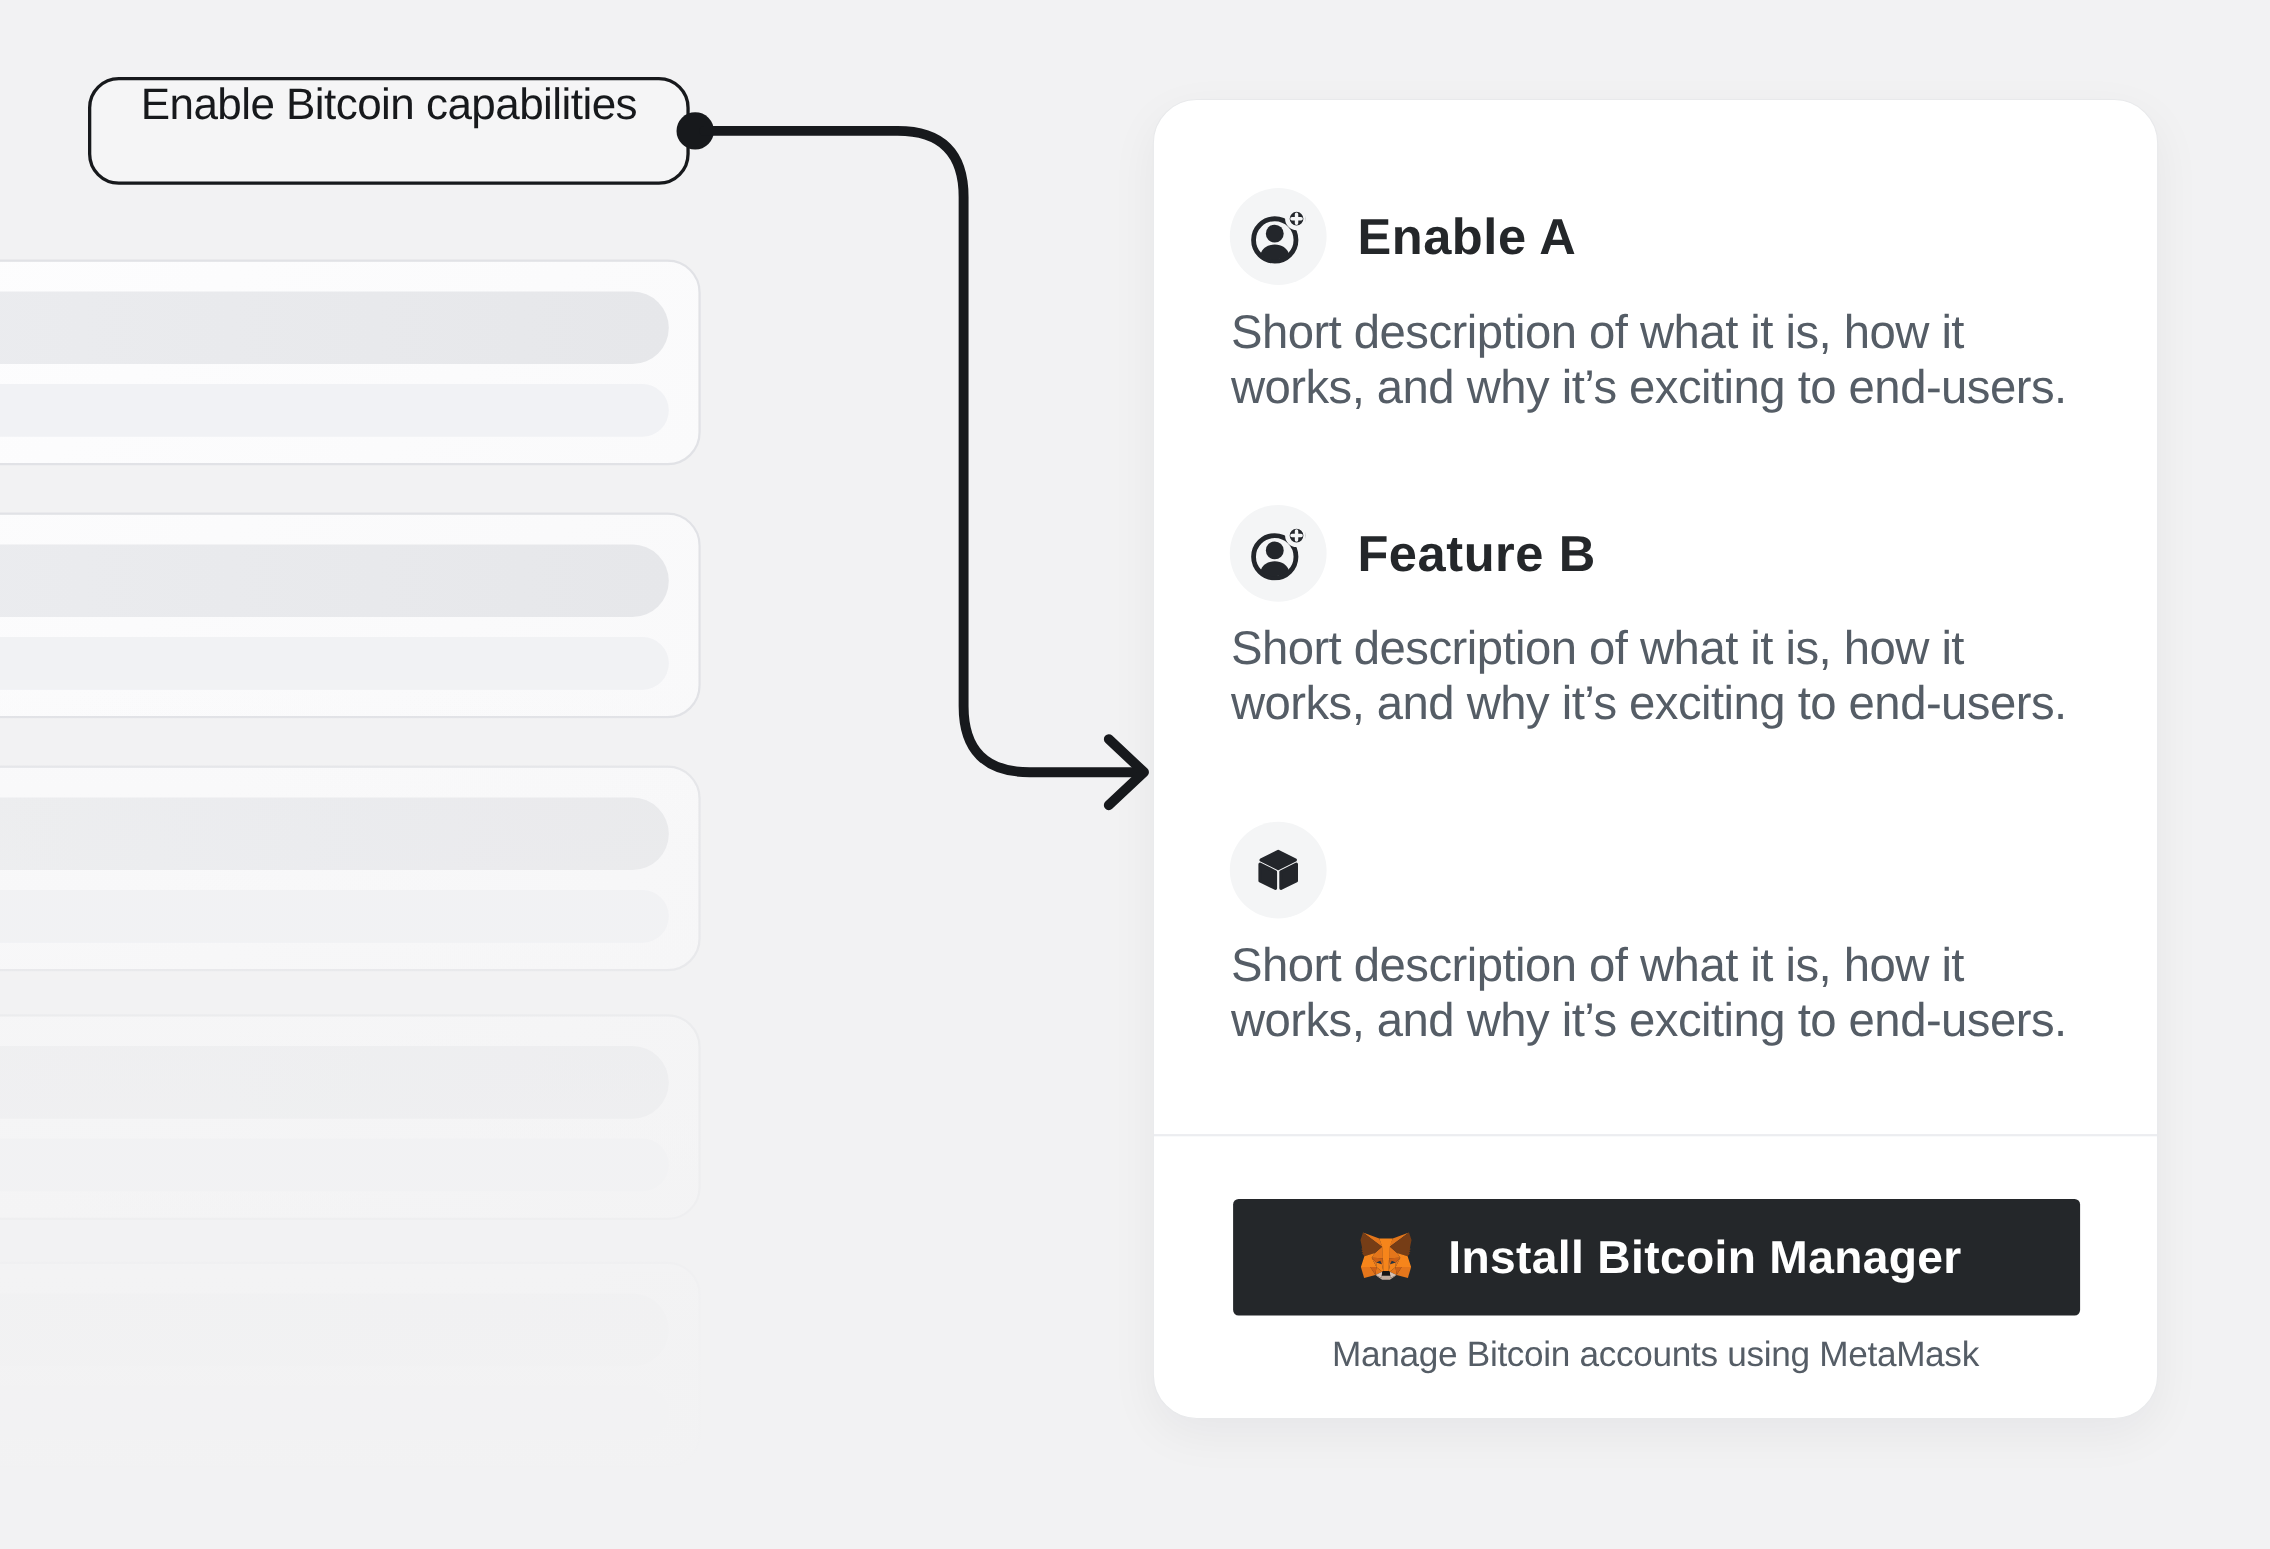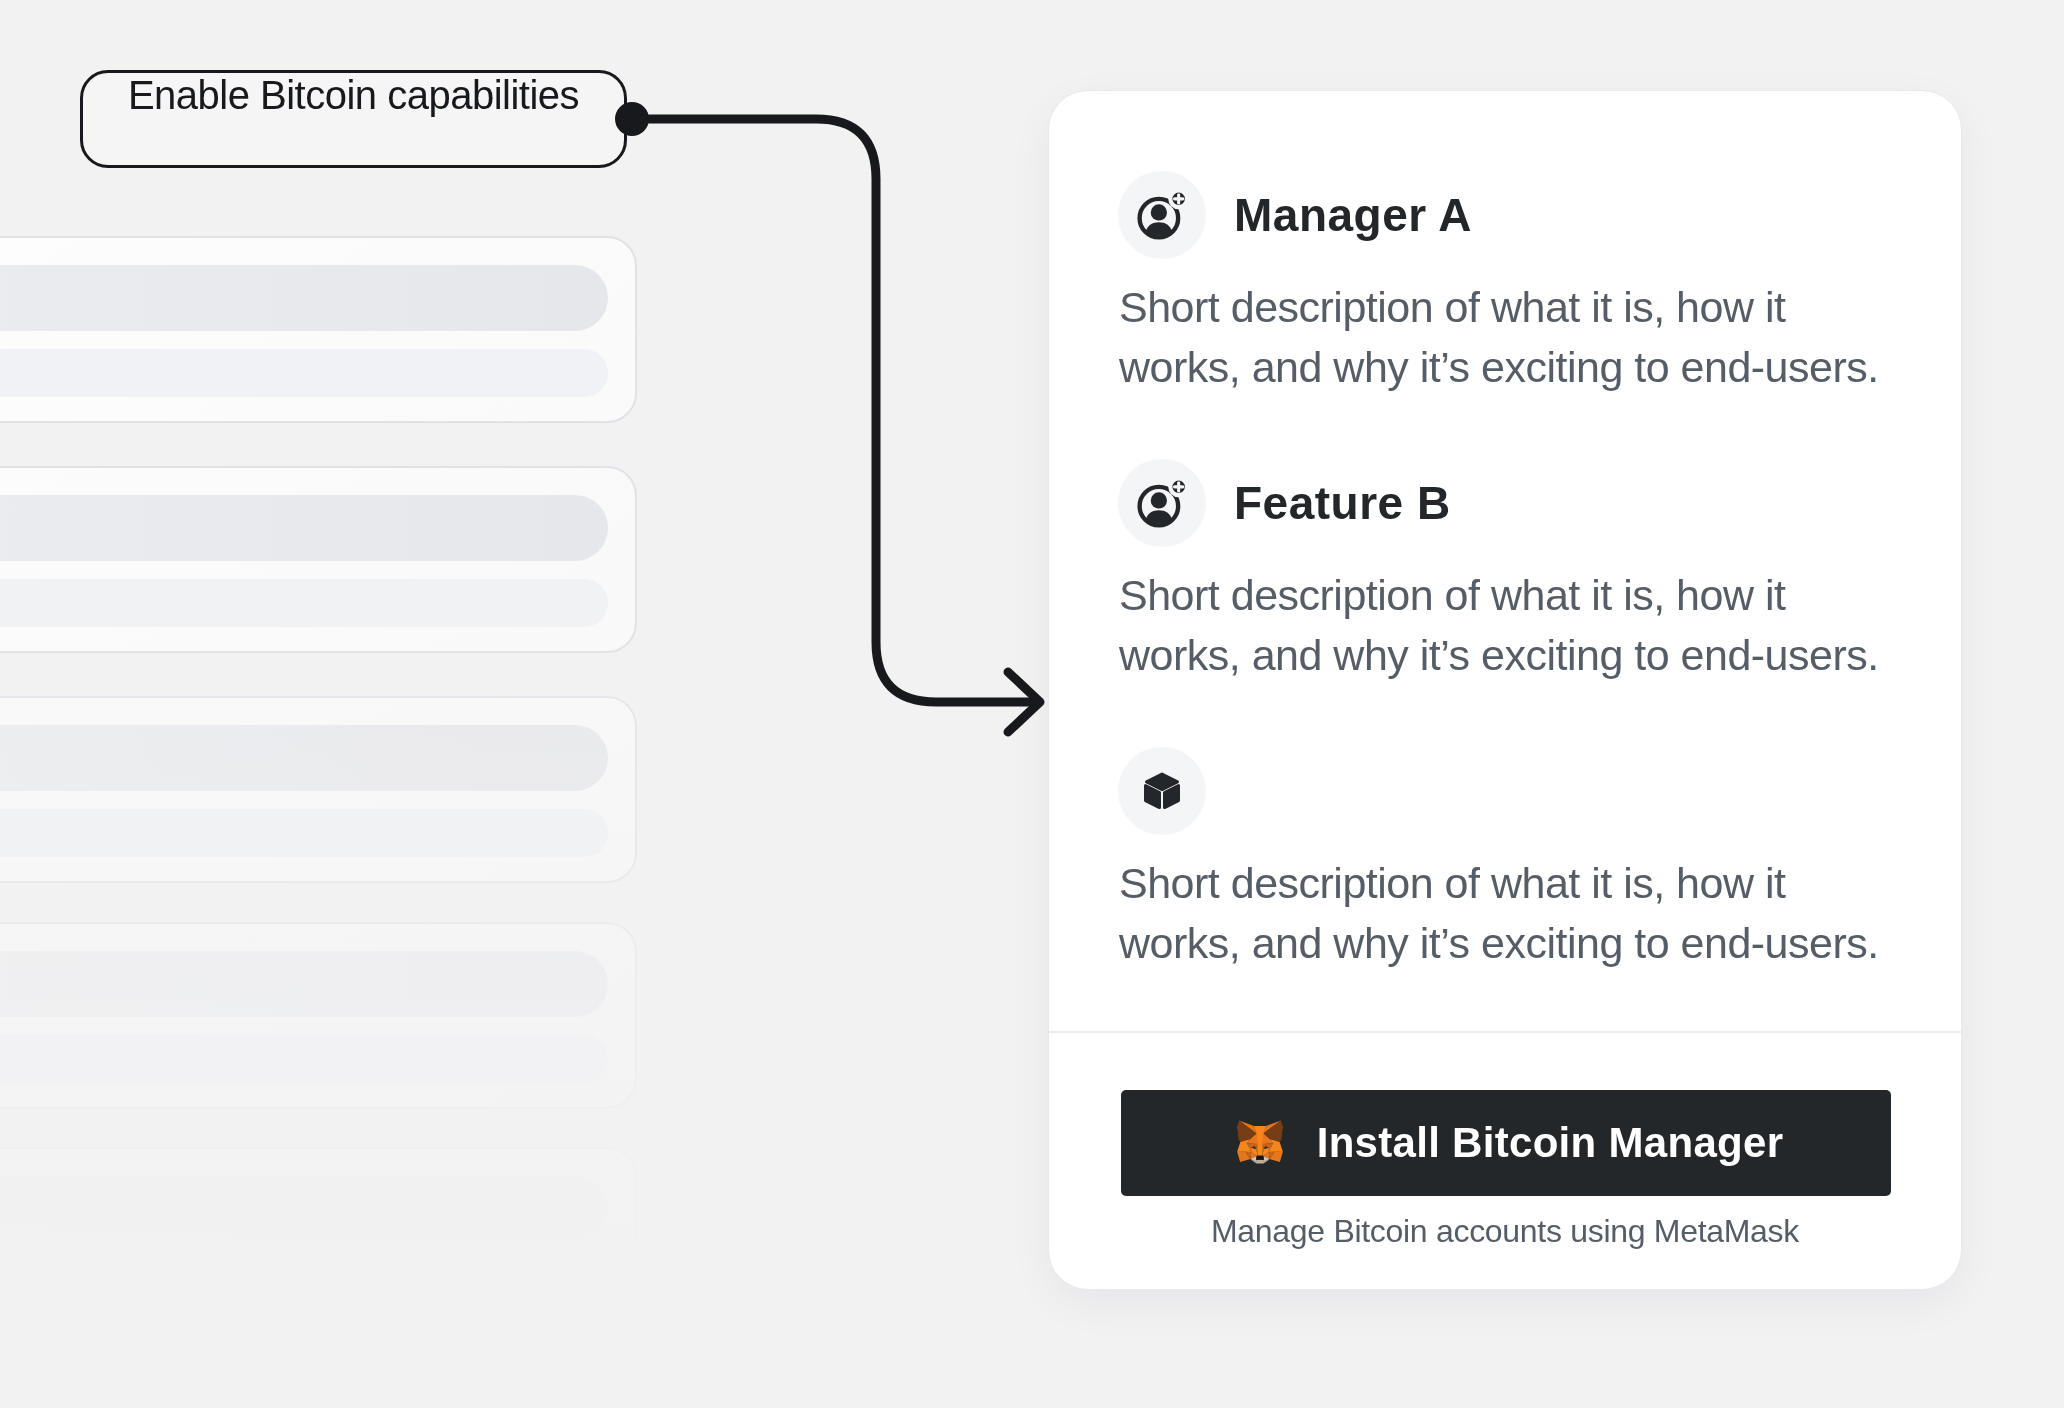--- a/index.html
+++ b/index.html
@@ -81,21 +81,21 @@
     display: flex; align-items: center; justify-content: center;
     flex: 0 0 auto;
   }
   .feature-title {
     font-size: 46px; font-weight: 700; letter-spacing: 0.5px;
     color: #24272a; white-space: nowrap;
   }
   .feature-desc {
     position: absolute; left: 70px;
     width: 844px;
-    font-size: 43px; line-height: 60px; letter-spacing: -0.5px;
+    font-size: 43px; line-height: 50px; letter-spacing: -0.5px;
     color: #555d66;
     white-space: pre-line;
   }
   .panel-divider {
     position: absolute; left: 0; top: 940px;
     width: 100%; height: 2px; background: #ecedf0;
   }
   .install-button {
     position: absolute; left: 72px; top: 999px;
     width: 770px; height: 106px;
@@ -158,21 +158,21 @@
       <div class="feature-icon-circle">
         <svg class="feat-icon" width="50" height="50" viewBox="0 0 48 48" style="display: block;">
           <circle cx="21" cy="27" r="18.5" fill="none" stroke="#23262b" stroke-width="4.2"></circle>
           <circle cx="21" cy="21.5" r="7.8" fill="#23262b"></circle>
           <path d="M21 31 c-6.2 0 -10.8 3.2 -12.4 8.2 a18.5 18.5 0 0 0 24.8 0 C31.8 34.2 27.2 31 21 31 Z" fill="#23262b"></path>
           <circle cx="40" cy="8.5" r="8" fill="#23262b" stroke="#f4f5f6" stroke-width="4"></circle>
           <path d="M40 4.5 V12.5 M36 8.5 H44" stroke="#f4f5f6" stroke-width="3" stroke-linecap="round"></path>
         </svg>
 
       </div>
-      <span class="feature-title">Manager A</span>
+      <span class="feature-title">Enable A</span>
     </div>
     <div class="feature-desc" style="top: 186px;">Short description of what it is, how it
 works, and why it’s exciting to end-users.</div>
   </div>
 
   <div>
     <div class="feature-row" style="top: 368px;">
       <div class="feature-icon-circle">
         <svg class="feat-icon" width="50" height="50" viewBox="0 0 48 48" style="display: block;">
           <circle cx="21" cy="27" r="18.5" fill="none" stroke="#23262b" stroke-width="4.2"></circle>

